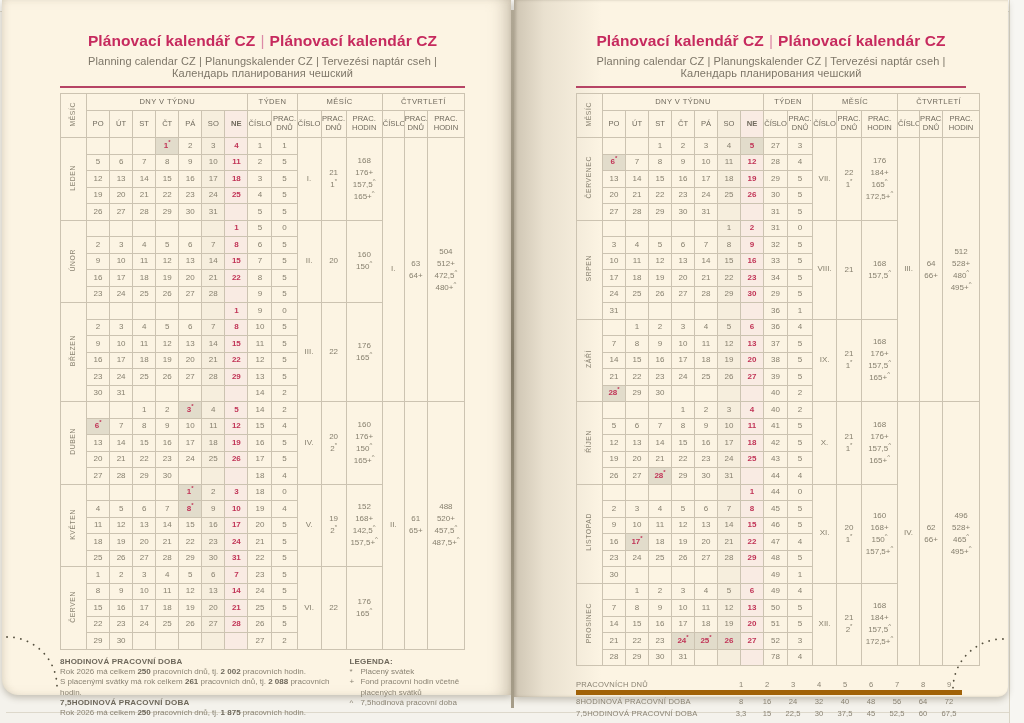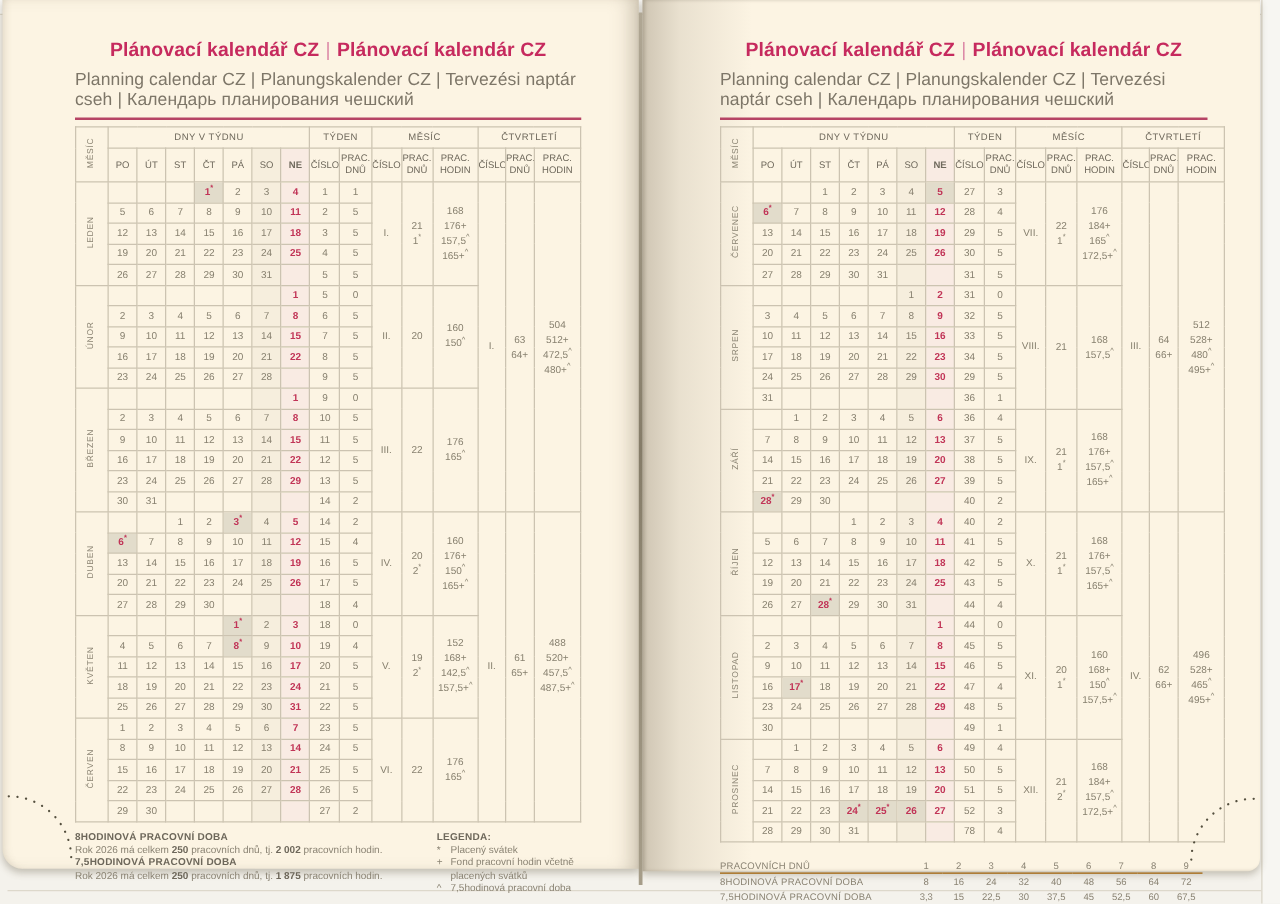--- a/index.html
+++ b/index.html
@@ -22,21 +22,21 @@
   .page-r:before{content:"";position:absolute;left:0;top:0;bottom:0;width:90px;pointer-events:none;
     background:linear-gradient(to right, rgba(118,106,86,.34), rgba(118,106,86,.14) 30px, rgba(118,106,86,0) 88px);}
   .spine{position:absolute;left:511px;top:10px;width:3px;height:698px;background:linear-gradient(#b0a794,#857c68,#a69d89);}
 
   .inner{position:relative;padding-top:32px;}
   .inner-l{margin:0 46px 0 58px;}
   .inner-r{margin:0 42px 0 62px;}
 
   .ttl{text-align:center;font-size:15.5px;font-weight:bold;color:#c62a5e;letter-spacing:.1px;}
   .ttl .sep{color:#dc8aa7;font-weight:normal;padding:0 5px;}
-  .sub-ttl{font-size:14px;color:#7d7668;margin-top:5px;letter-spacing:.1px;}
+  .sub-ttl{text-align:center;font-size:11px;color:#7d7668;margin-top:5px;letter-spacing:.1px;}
   .rule{height:2px;background:#b64465;margin-top:7px;}
 
   table.cal{border-collapse:collapse;table-layout:fixed;width:100%;margin-top:5px;}
   .cal td{border:1px solid #ccc3b1;padding:0;text-align:center;vertical-align:middle;
     font-size:8px;color:#87806f;height:15.5px;line-height:1.05;overflow:hidden;}
   .cal tr.h1 td{height:16px;font-size:7.6px;letter-spacing:.4px;color:#6f695c;}
   .cal tr.h2 td{height:26px;font-size:7.6px;color:#6f695c;}
   .cal td.sub2{font-size:6.6px;line-height:1.15;}
   .cal td.ne-h{color:#c13457;font-weight:bold;}
   .rot{writing-mode:vertical-rl;transform:rotate(180deg);font-size:6.8px;letter-spacing:.6px;color:#8a8372;display:inline-block;line-height:1;}
@@ -55,21 +55,21 @@
   .legend{width:32%;font-size:8px;color:#8a8373;line-height:1.3;padding-left:14px;box-sizing:border-box;}
   .legend .lg-title{font-weight:bold;color:#6d675a;letter-spacing:.2px;}
   .legend .lg-row{display:flex;}
   .legend .lg-sym{width:11px;flex:none;}
   .legend .lg-txt{flex:1;}
 
   table.ftab{border-collapse:collapse;margin-top:12px;font-size:7.6px;color:#8a8373;}
   .ftab td{padding:1px 0;height:10px;}
   .ftab td.lbl{width:152px;text-align:left;letter-spacing:.2px;}
   .ftab td.val{width:26px;text-align:center;}
-  .ftab tr.hd td{border-bottom:1px solid #a16207;}
+  .ftab tr.hd td{border-bottom:5px solid #a16207;}
 
   .arc{position:absolute;pointer-events:none;}
   .arc-l{left:2px;bottom:4px;}
   .arc-r{right:2px;bottom:4px;}
 </style>
 </head>
 <body>
 
 <div class="edge-top"></div>
 <div class="edge-bottom"></div>
@@ -499,20 +499,21 @@
               <td>2</td>
             </tr>
           </tbody>
         </table>
       </div>
     <div class="foot-l">
       <div class="foot-main">
         <div class="ft-title">8HODINOVÁ PRACOVNÍ DOBA</div>
         <div id="ft8">
             <div>Rok 2026 má celkem <b>250</b> pracovních dnů, tj. <b>2 002</b> pracovních hodin.</div>
+            <div>S placenými svátky má rok celkem <b>261</b> pracovních dnů, tj. <b>2 088</b> pracovních hodin.</div>
           </div>
         <div class="ft-title">7,5HODINOVÁ PRACOVNÍ DOBA</div>
         <div id="ft75">
             <div>Rok 2026 má celkem <b>250</b> pracovních dnů, tj. <b>1 875</b> pracovních hodin.</div>
           </div>
       </div>
       <div class="legend">
         <div class="lg-title">LEGENDA:</div>
         <div id="lg-items">
             <div class="lg-row">

